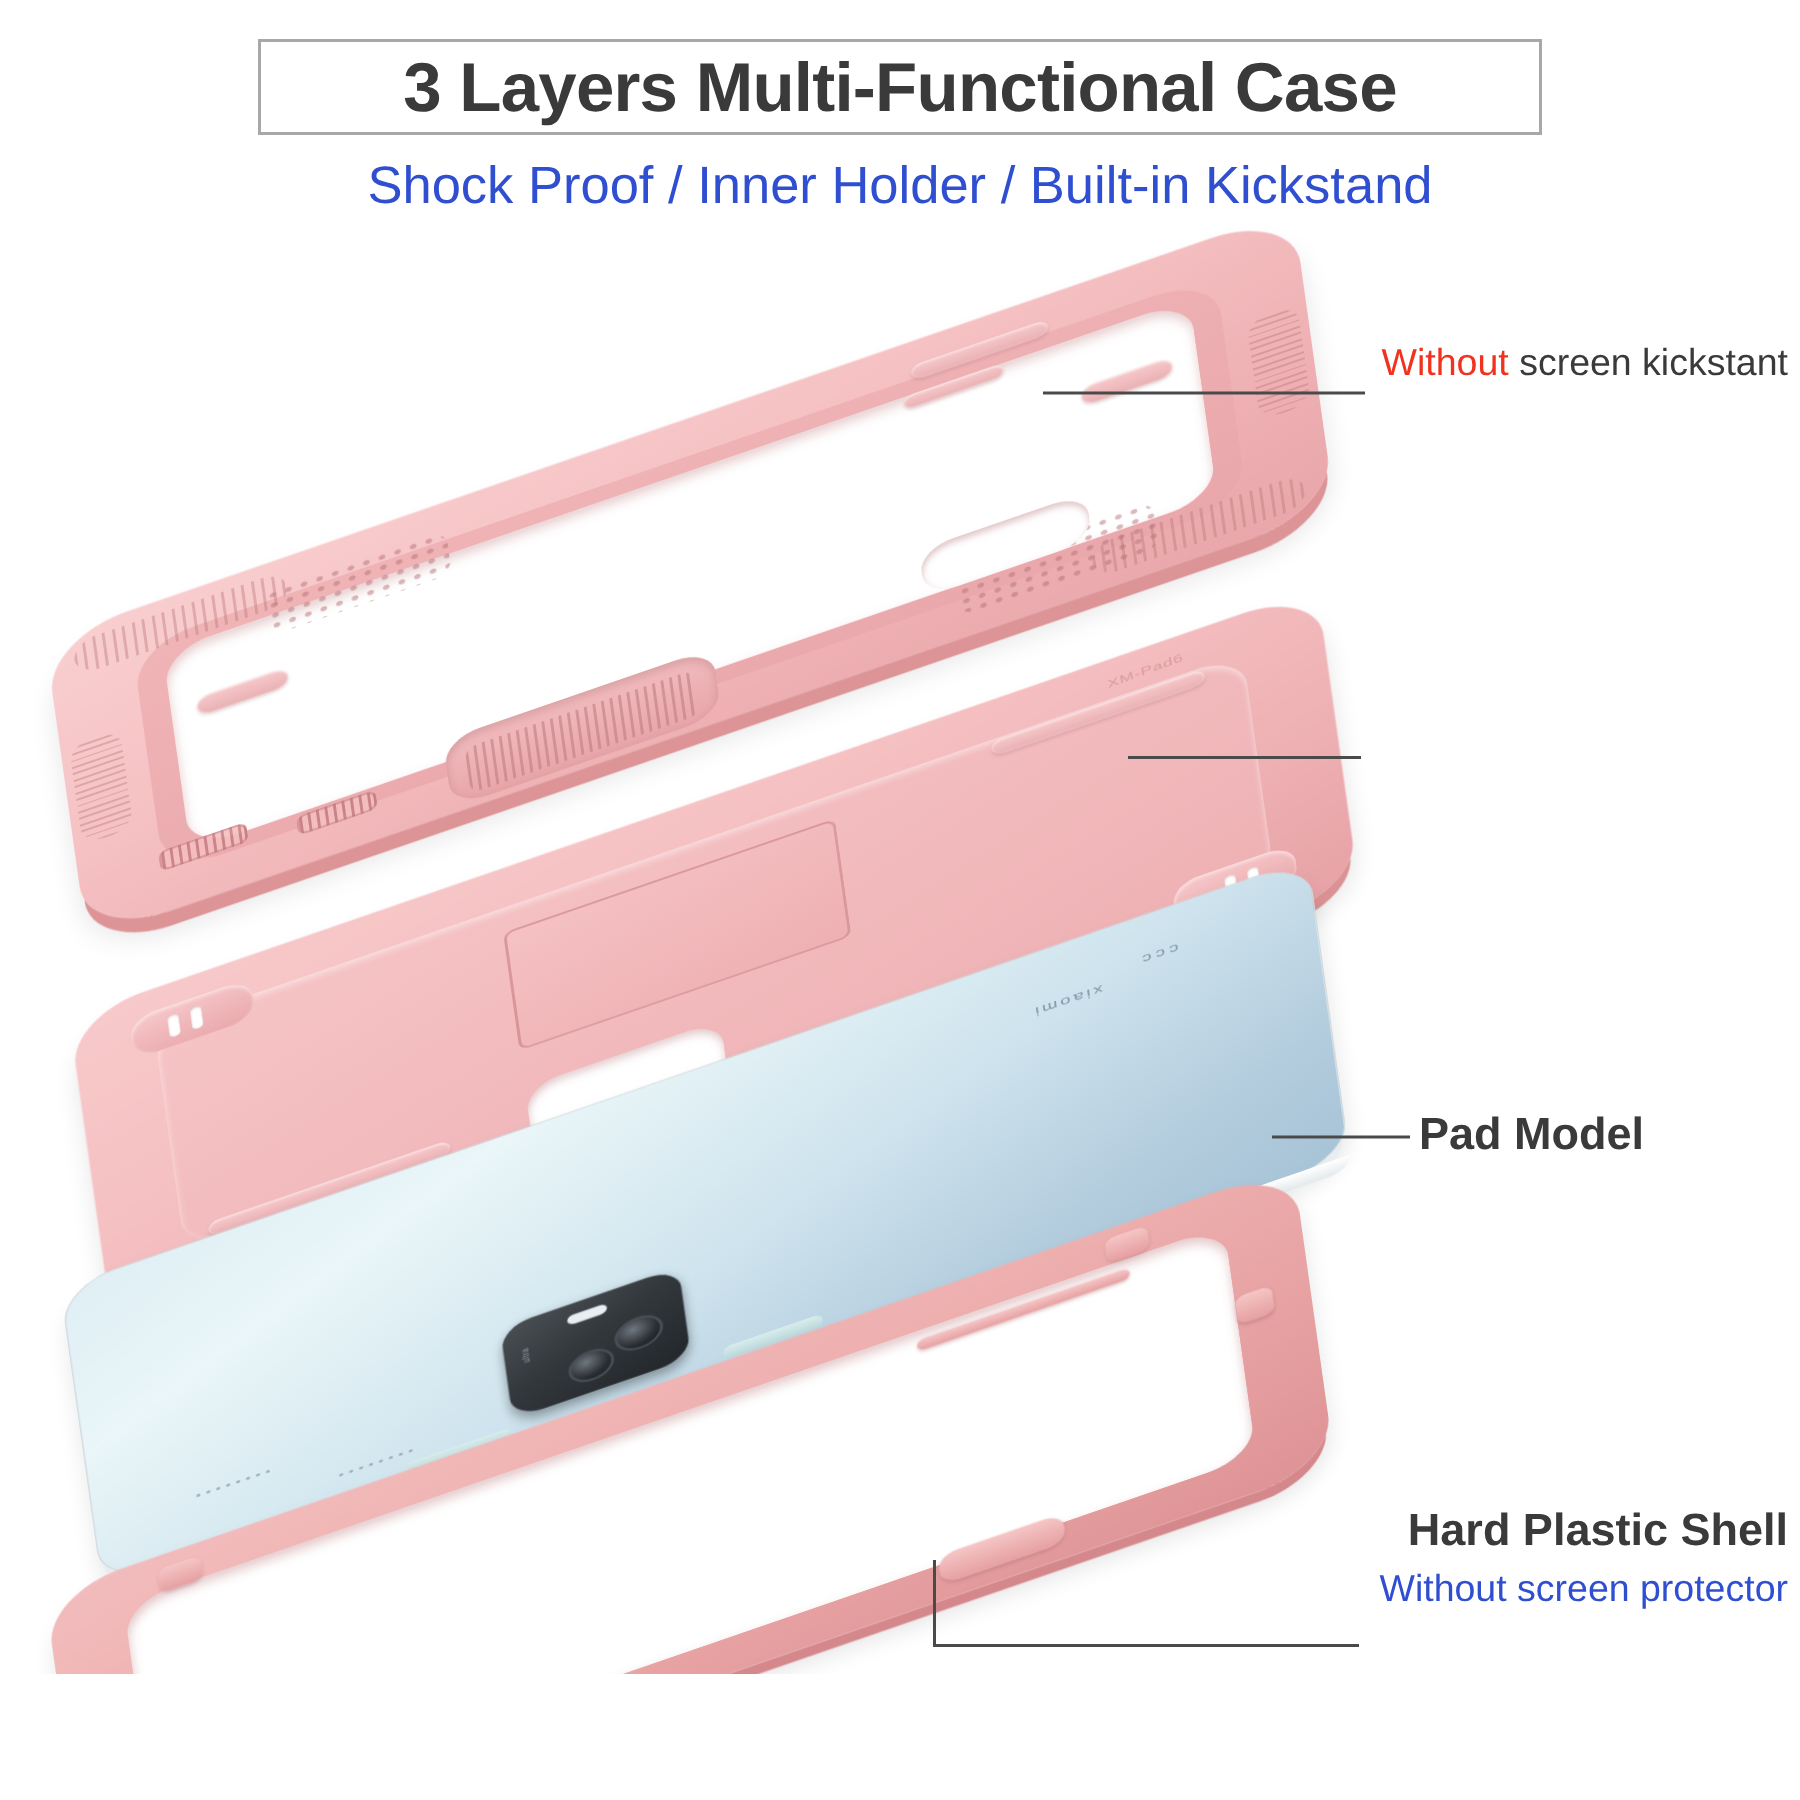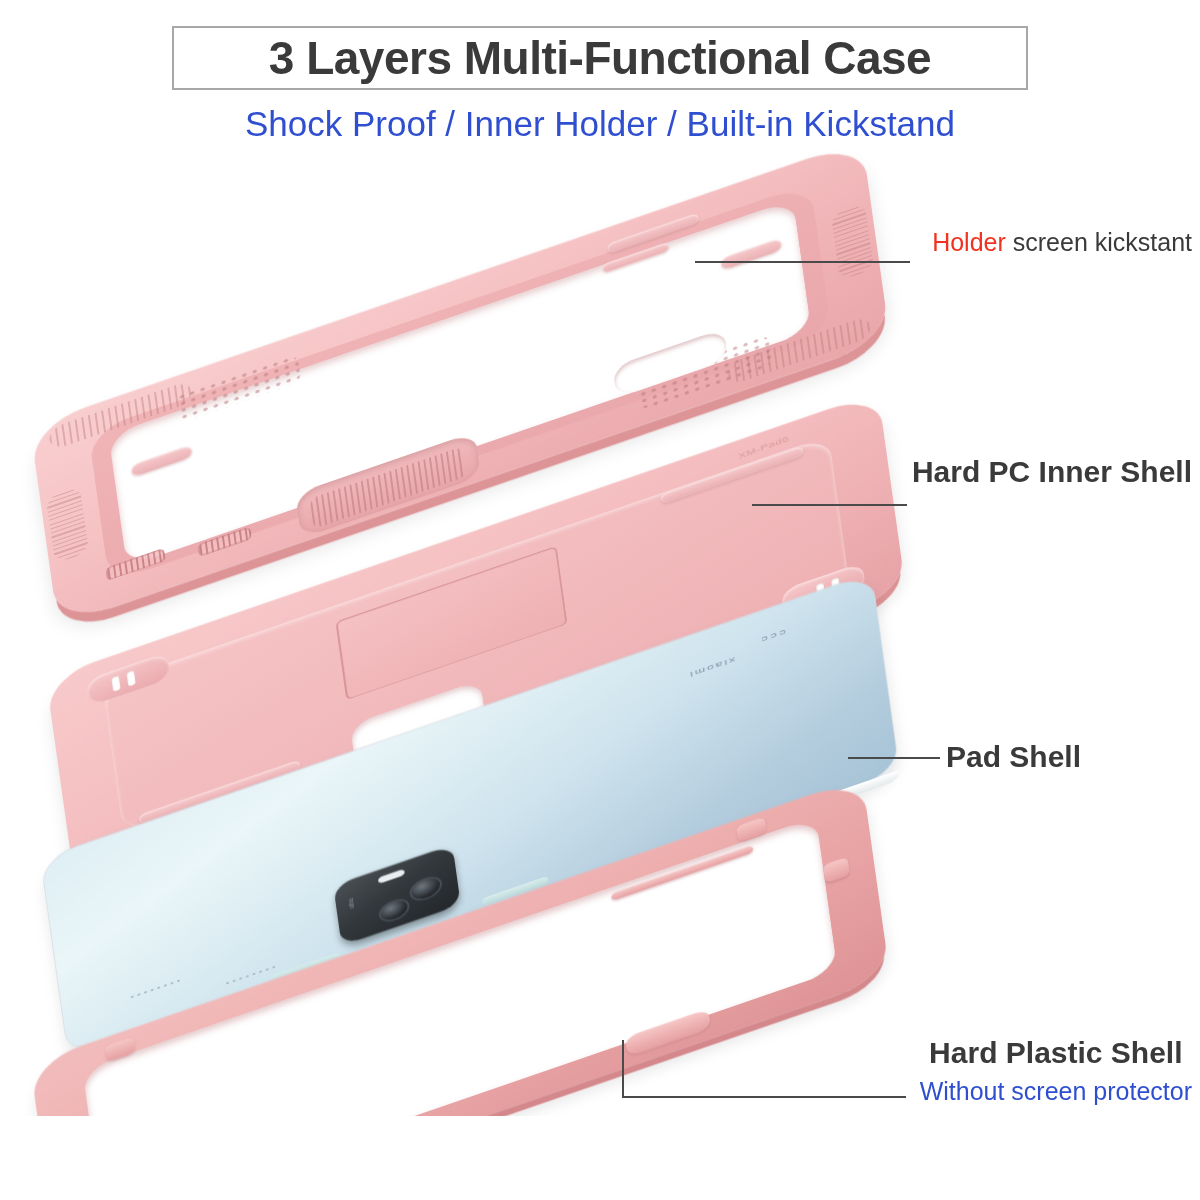--- a/index.html
+++ b/index.html
@@ -449,34 +449,33 @@
       <div class="shell-tab" style="left:96px; bottom:40px; width:170px; height:12px; border-radius:6px;"></div>
       <div class="shell-tab" style="right:120px; top:48px; width:150px; height:12px; border-radius:6px;"></div>
       <div class="shell-emboss" style="left:268px; bottom:24px; transform:rotate(6deg);">XM-Pad6</div>
     </div>
 
   </div>
 
   <div class="leader h" style="left:695px; top:261px; width:215px;"></div>
   <div class="callout" style="right:8px; top:222px;">
     <div class="c-sub">
-      <span class="red">Holder</span><span> screen kickstant</span>
+      <span class="red">Without</span><span> screen kickstant</span>
     </div>
   </div>
 
   <div class="leader h" style="left:752px; top:504px; width:155px;"></div>
   <div class="callout" style="right:8px; top:455px;">
-    <div class="c-title">Hard PC Inner Shell</div>
   </div>
 
   <div class="leader h" style="left:848px; top:757px; width:92px;"></div>
   <div class="callout" style="left:946px; top:740px; text-align:left;">
-    <div class="c-title">Pad Shell</div>
+    <div class="c-title">Pad Model</div>
   </div>
 
   <div class="leader v" style="left:622px; top:1040px; height:58px;"></div>
   <div class="leader h" style="left:622px; top:1096px; width:284px;"></div>
-  <div class="callout" style="right:8px; top:1036px;text-align:center;">
+  <div class="callout" style="right:8px; top:1004px;">
     <div class="c-title">Hard Plastic Shell</div>
     <div class="c-sub allblue">Without screen protector</div>
   </div>
 
 </div>
 
 </body></html>

